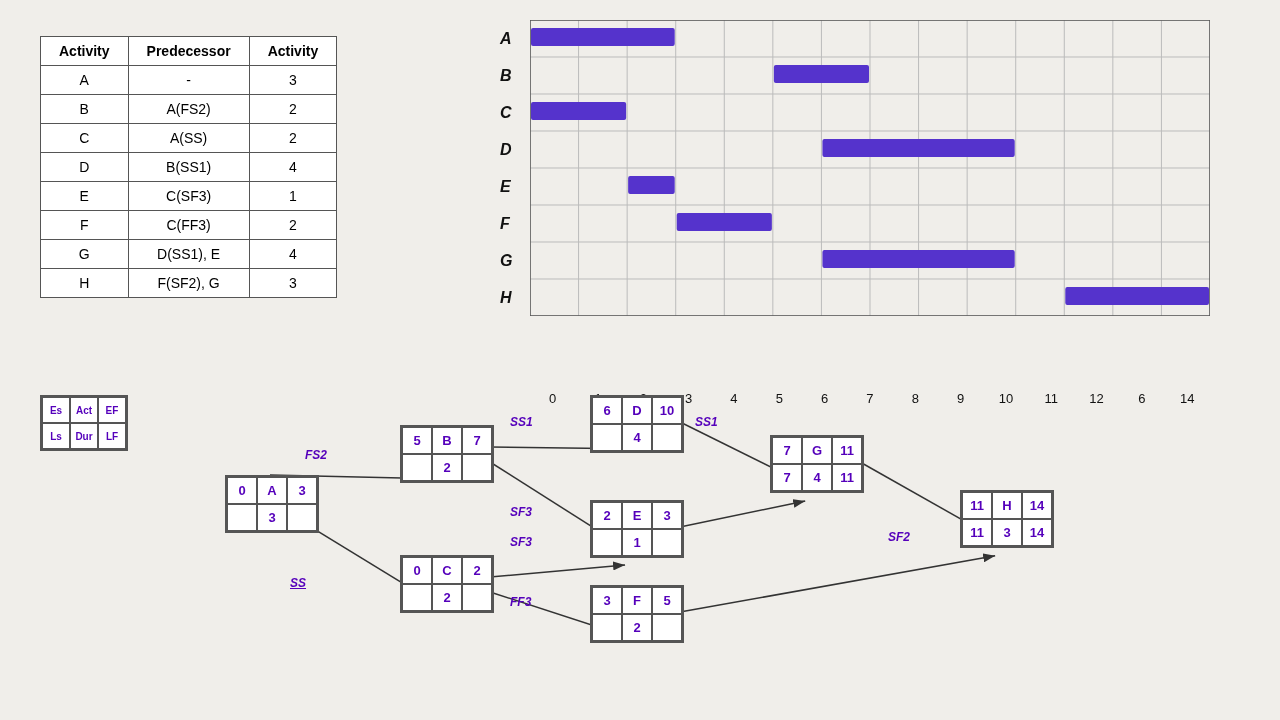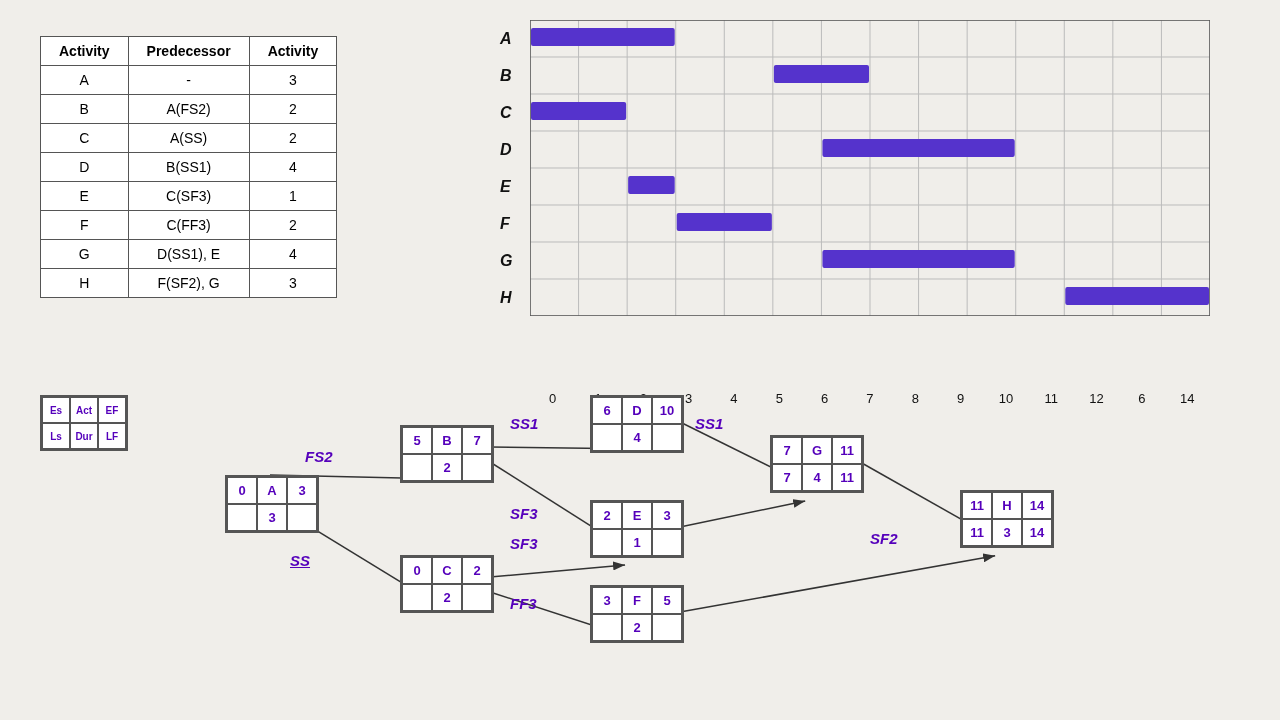--- a/index.html
+++ b/index.html
@@ -103,21 +103,21 @@
       position: absolute;
       top: 390px;
       left: 30px;
       width: 1240px;
       height: 320px;
       pointer-events: none;
     }
 
     .label-text {
       position: absolute;
-      font-size: 15px;
+      font-size: 12px;
       color: #5500bb;
       font-style: italic;
       font-weight: bold;
       text-align: center;
     }
   </style>
 </head>
 <body>
 
 <div class="table-section">
@@ -333,20 +333,20 @@
       <div style="border: 1px solid rgb(85, 85, 85); display: flex; align-items: center; justify-content: center; font-size: 13px; color: rgb(85, 0, 187); font-weight: bold;">H</div>
       <div style="border: 1px solid rgb(85, 85, 85); display: flex; align-items: center; justify-content: center; font-size: 13px; color: rgb(85, 0, 187); font-weight: bold;">14</div>
       <div style="border: 1px solid rgb(85, 85, 85); display: flex; align-items: center; justify-content: center; font-size: 13px; color: rgb(85, 0, 187); font-weight: bold;">11</div>
       <div style="border: 1px solid rgb(85, 85, 85); display: flex; align-items: center; justify-content: center; font-size: 13px; color: rgb(85, 0, 187); font-weight: bold;">3</div>
       <div style="border: 1px solid rgb(85, 85, 85); display: flex; align-items: center; justify-content: center; font-size: 13px; color: rgb(85, 0, 187); font-weight: bold;">14</div>
     </div>
   </div>
 
 <div id="arrow-labels" style="position:absolute;top:0;left:0;">
     <span class="label-text" style="left: 305px; top: 448px; font-style: italic;">FS2</span>
-    <span class="label-text" style="left: 290px; top: 552px; text-decoration: underline;">SS</span>
+    <span class="label-text" style="left: 290px; top: 576px; text-decoration: underline;">SS</span>
     <span class="label-text" style="left: 510px; top: 415px;">SS1</span>
     <span class="label-text" style="left: 510px; top: 505px;">SF3</span>
     <span class="label-text" style="left: 510px; top: 535px;">SF3</span>
     <span class="label-text" style="left: 510px; top: 595px;">FF3</span>
     <span class="label-text" style="left: 695px; top: 415px;">SS1</span>
-    <span class="label-text" style="left: 870px; top: 530px;">SF2</span>
+    <span class="label-text" style="left: 888px; top: 530px;">SF2</span>
   </div>
 
 </body></html>

